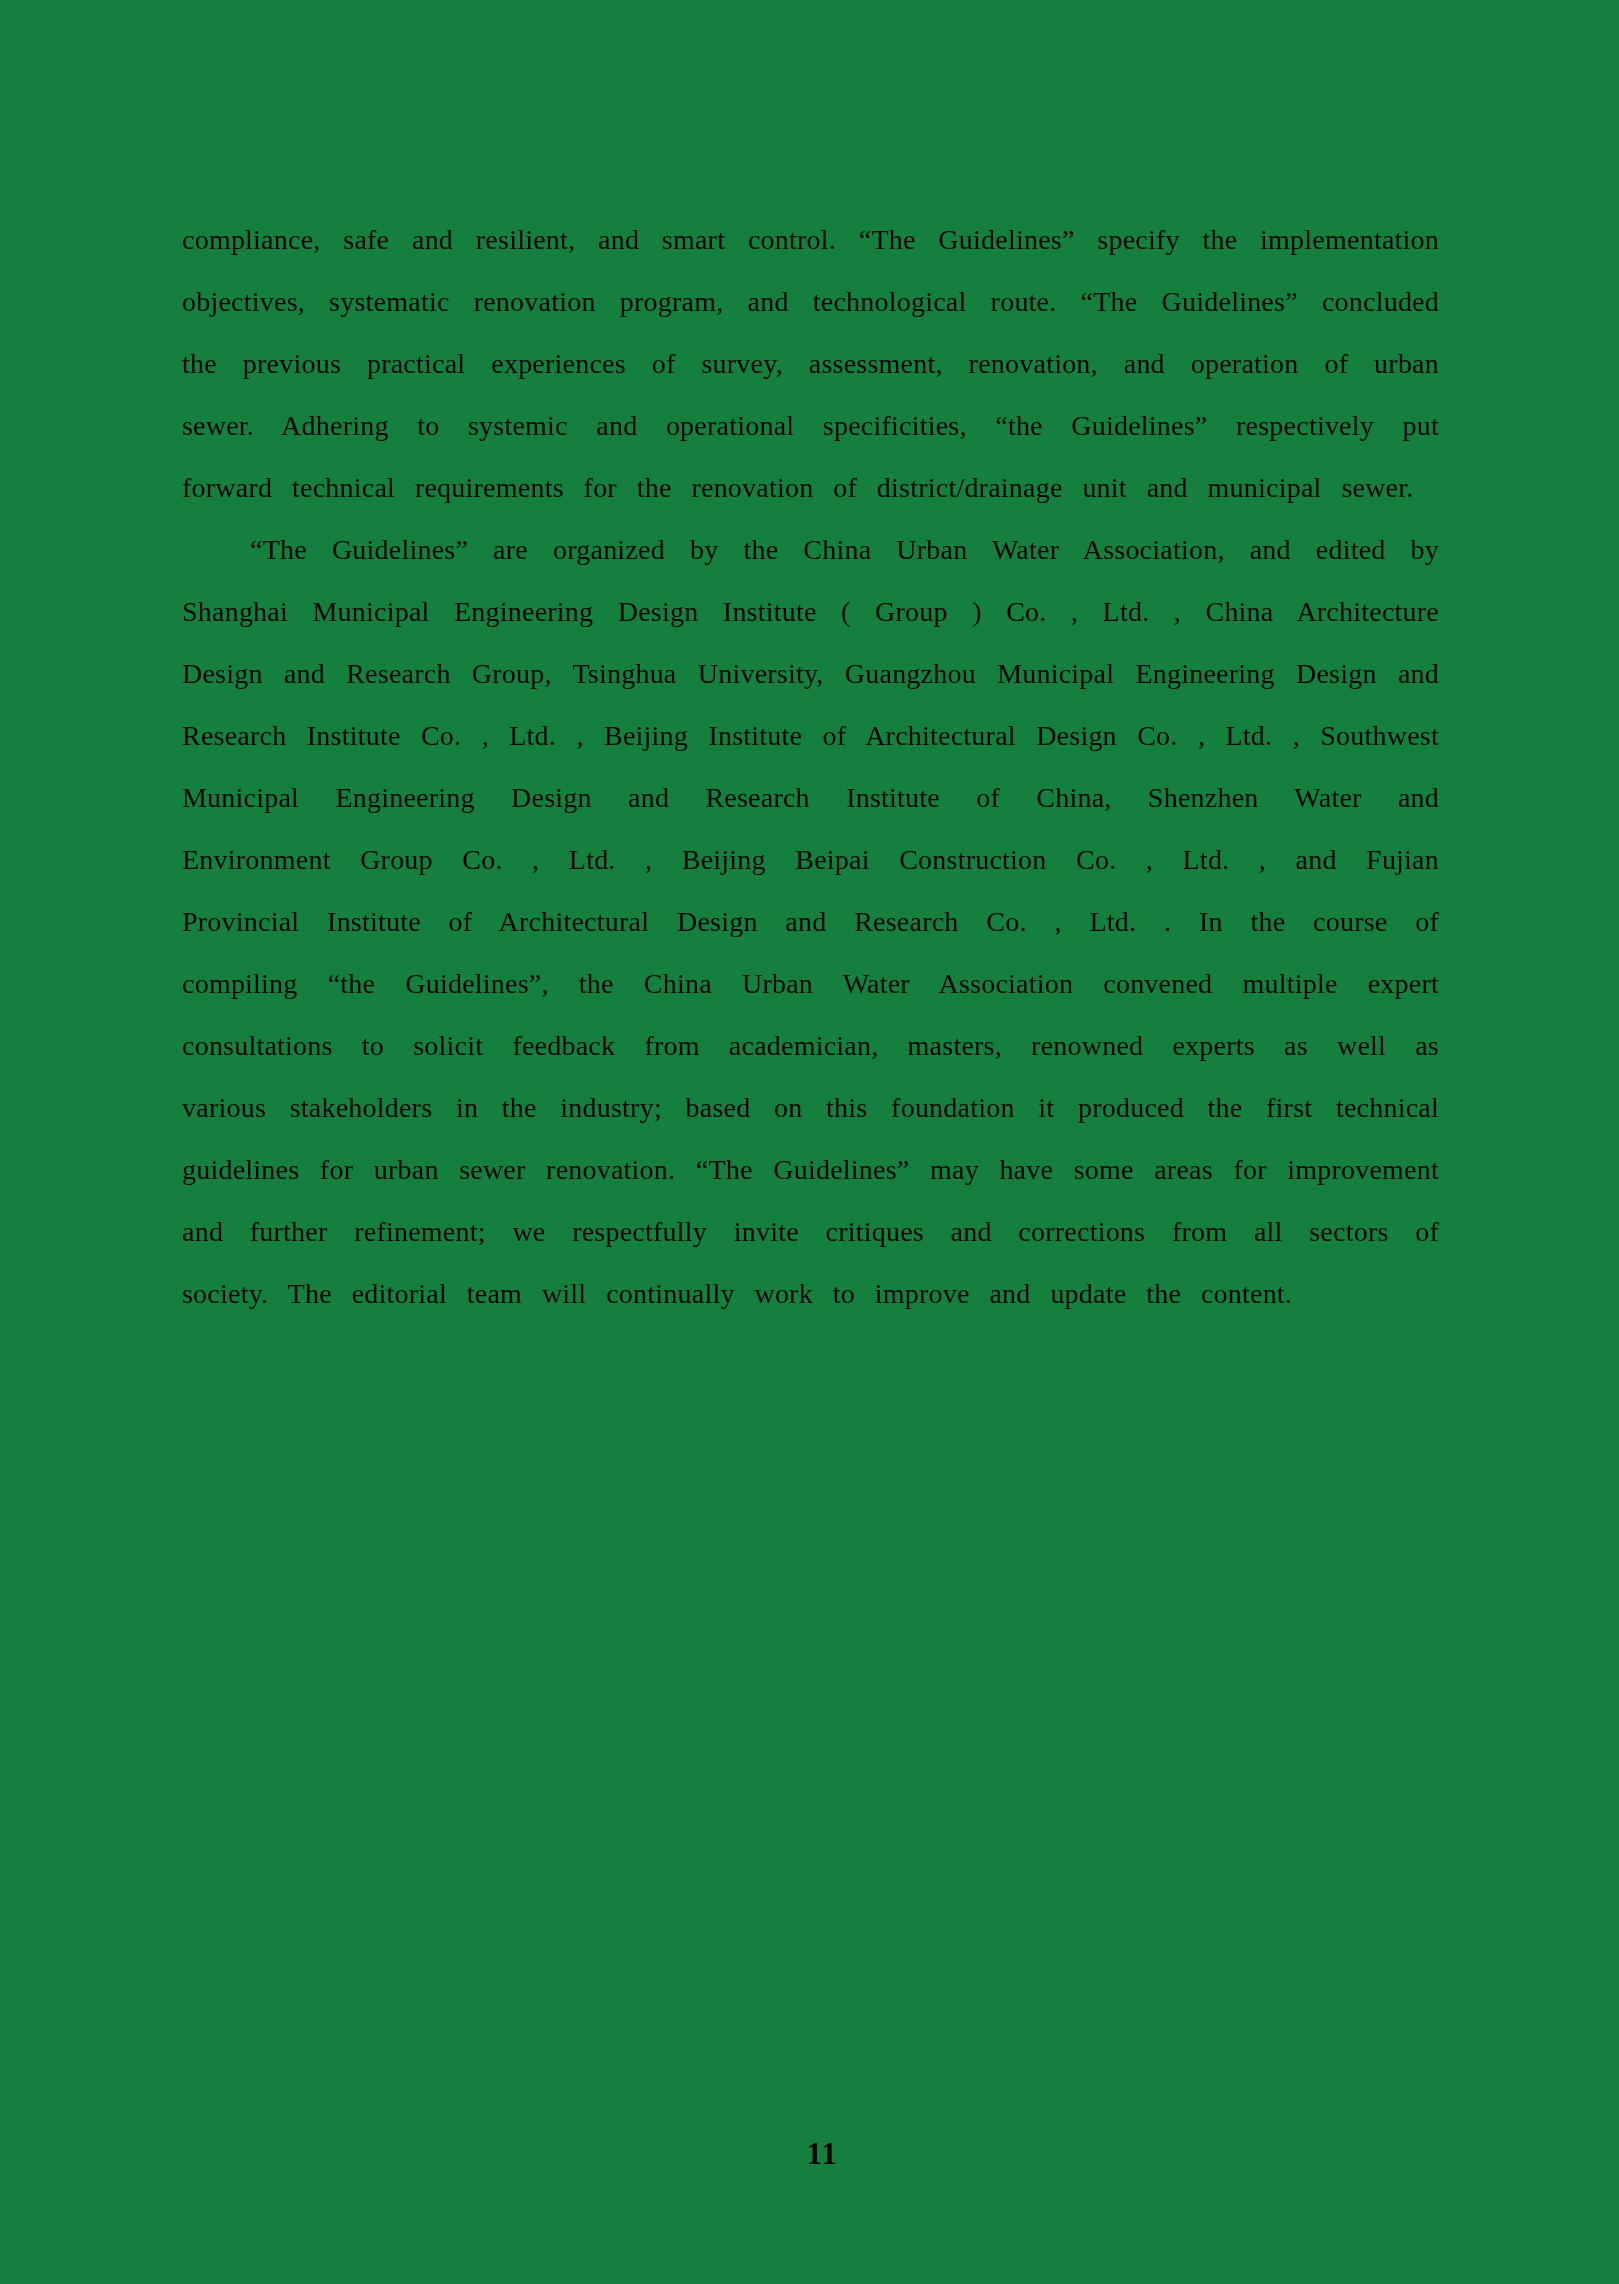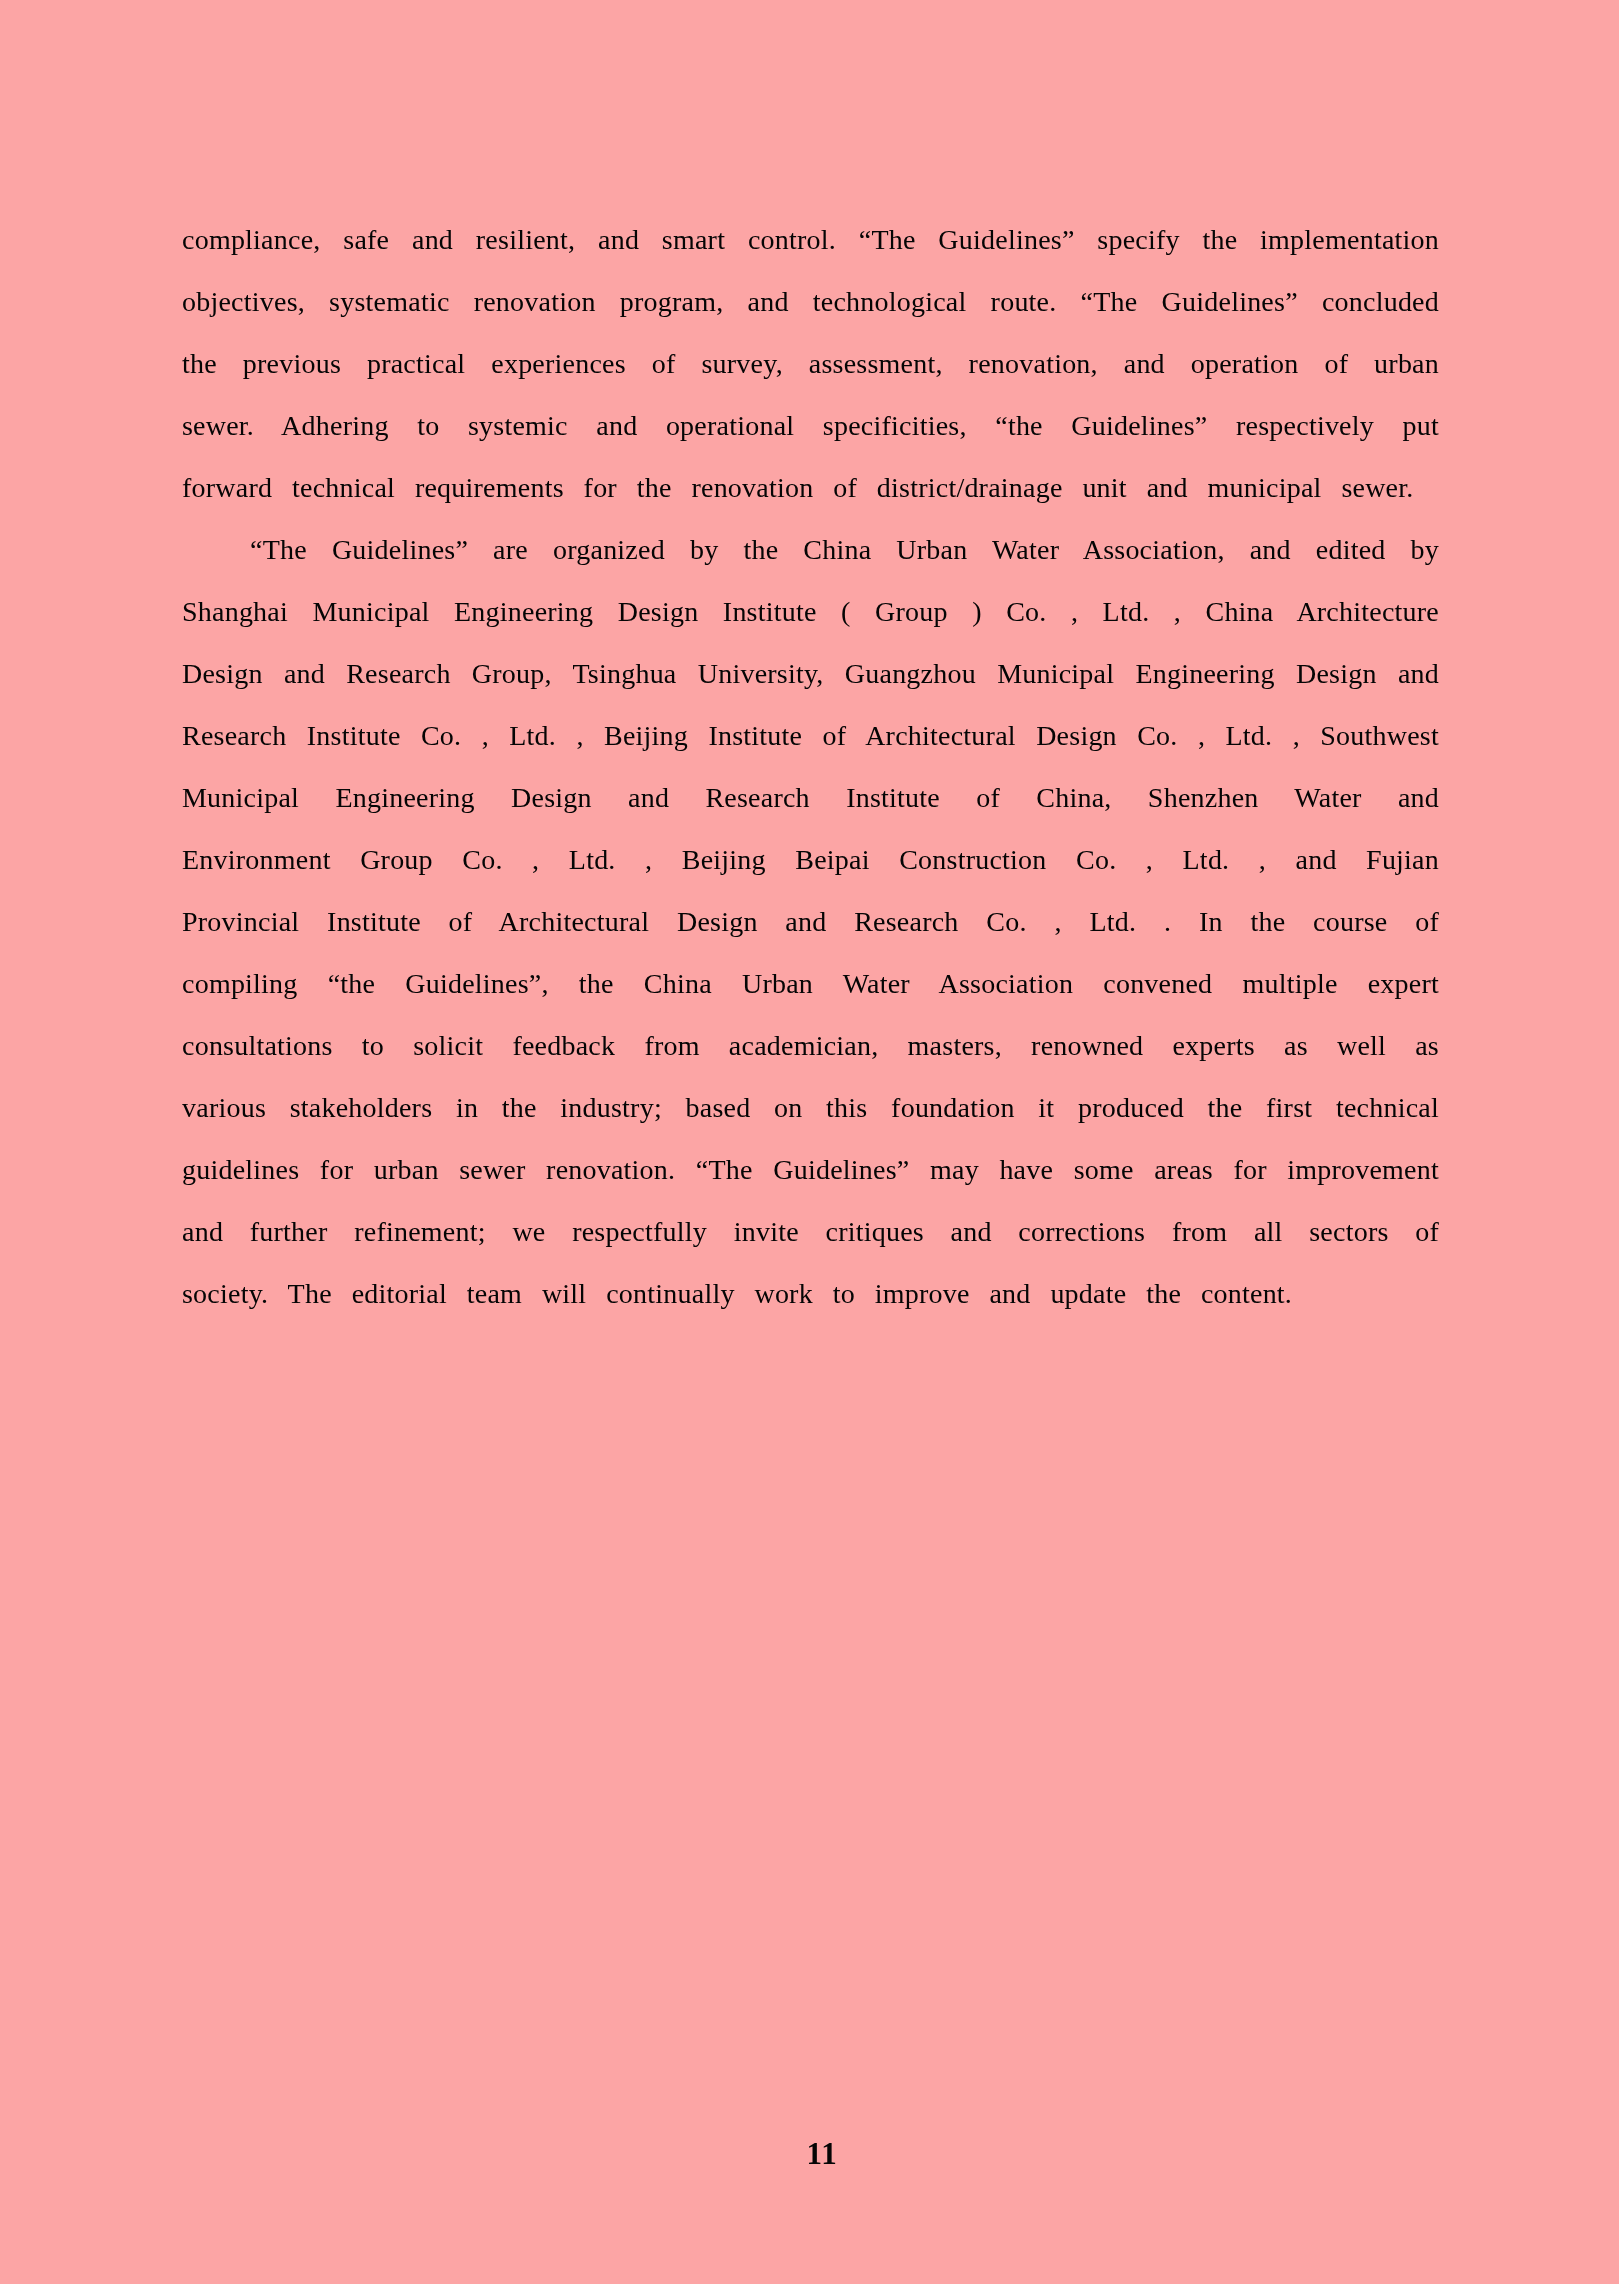--- a/index.html
+++ b/index.html
@@ -4,21 +4,21 @@
 <style>
   html, body {
     margin: 0;
     padding: 0;
     background: #ffffff;
   }
   .page {
     position: relative;
     width: 1620px;
     height: 2284px;
-    background: #fca5a5;
+    background: #15803d;
     overflow: hidden;
     font-family: "Liberation Serif", serif;
     color: #050505;
   }
   .text-block {
     position: absolute;
     top: 209px;
     left: 182px;
     width: 1257px;
   }

